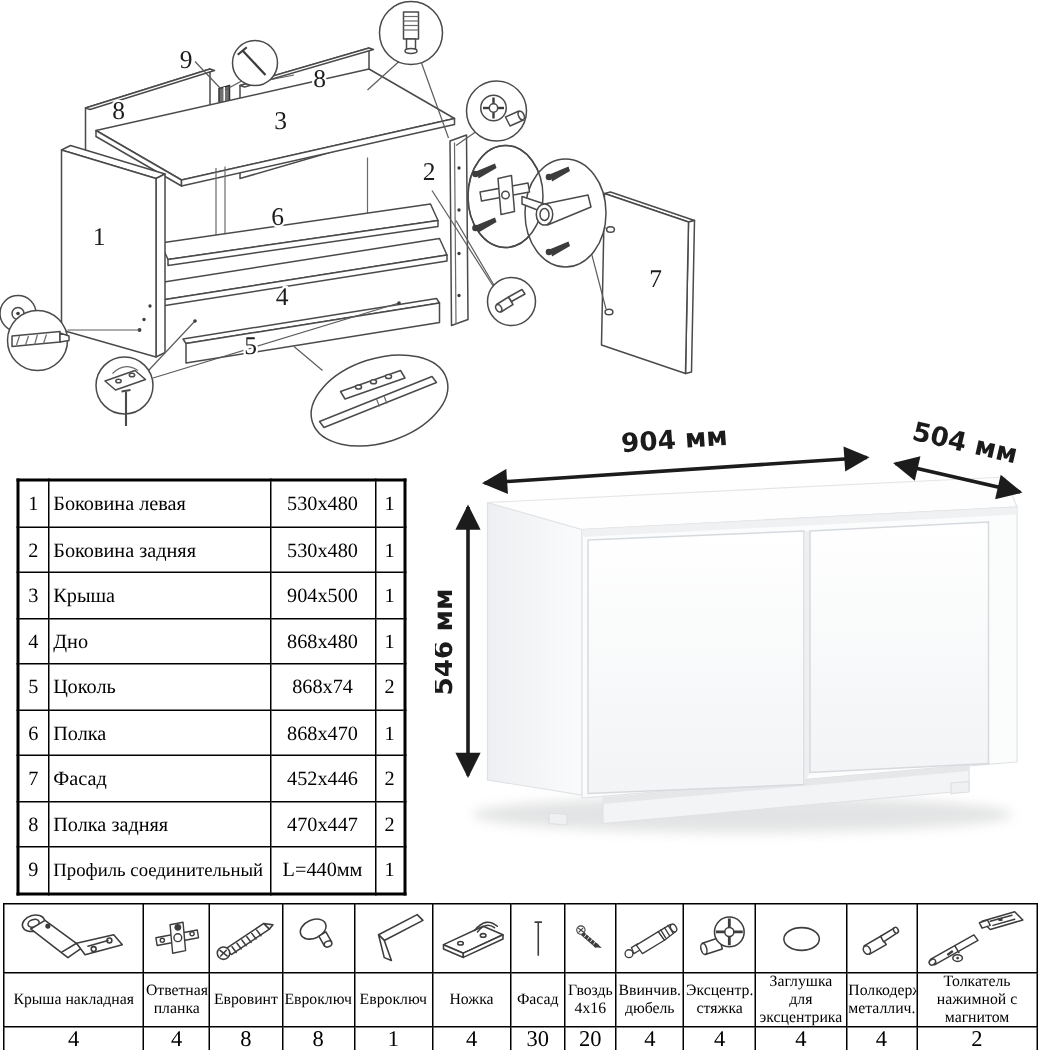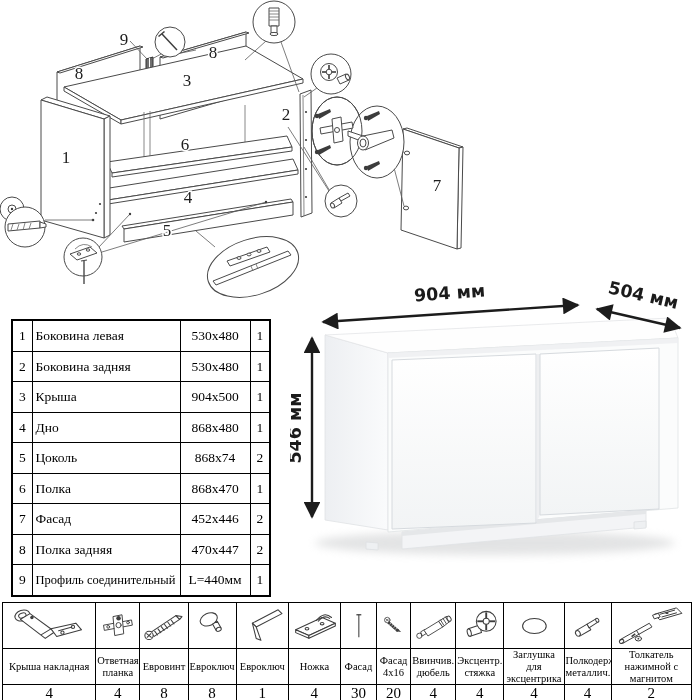--- a/index.html
+++ b/index.html
@@ -514,21 +514,21 @@
         </td>
       </tr>
       <tr class="row-names">
         <td>Крыша накладная</td>
         <td>Ответная планка</td>
         <td>Евровинт</td>
         <td>Евроключ</td>
         <td>Евроключ</td>
         <td>Ножка</td>
         <td>Фасад</td>
-        <td>Фасад 4x16</td>
+        <td>Гвоздь 4x16</td>
         <td>Ввинчив. дюбель</td>
         <td>Эксцентр. стяжка</td>
         <td>Заглушка для эксцентрика</td>
         <td>Полкодерж. металлич.</td>
         <td>Толкатель нажимной с магнитом</td>
       </tr>
       <tr class="row-qty">
         <td>4</td>
         <td>4</td>
         <td>8</td>

